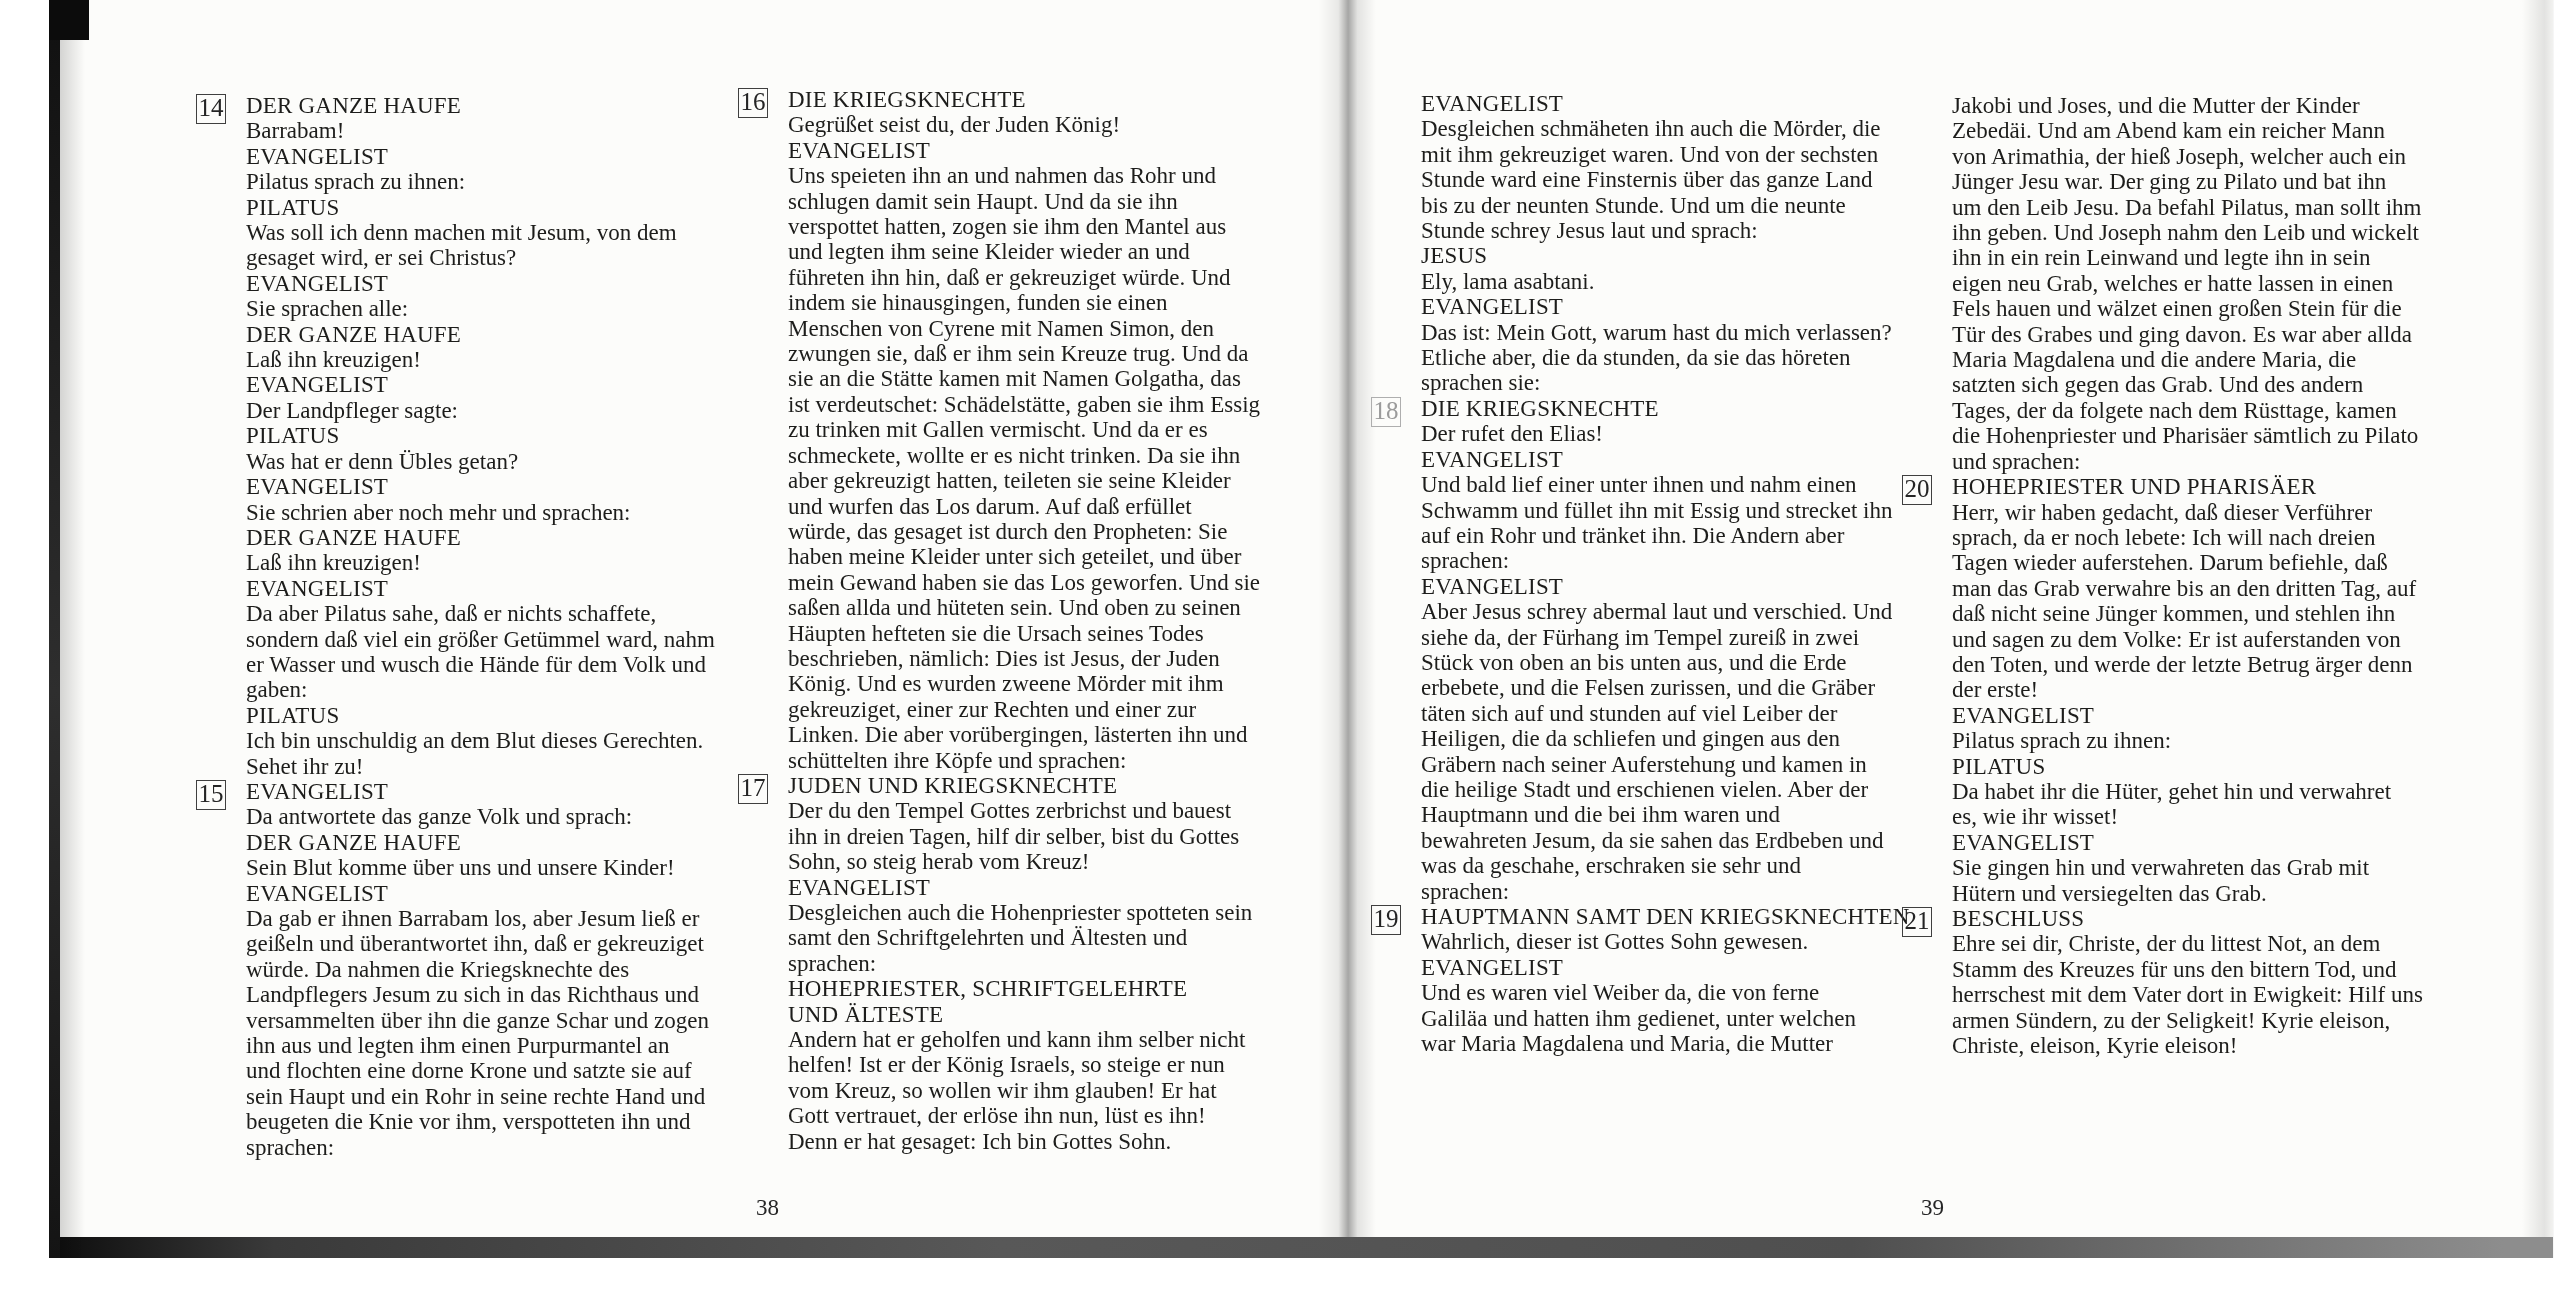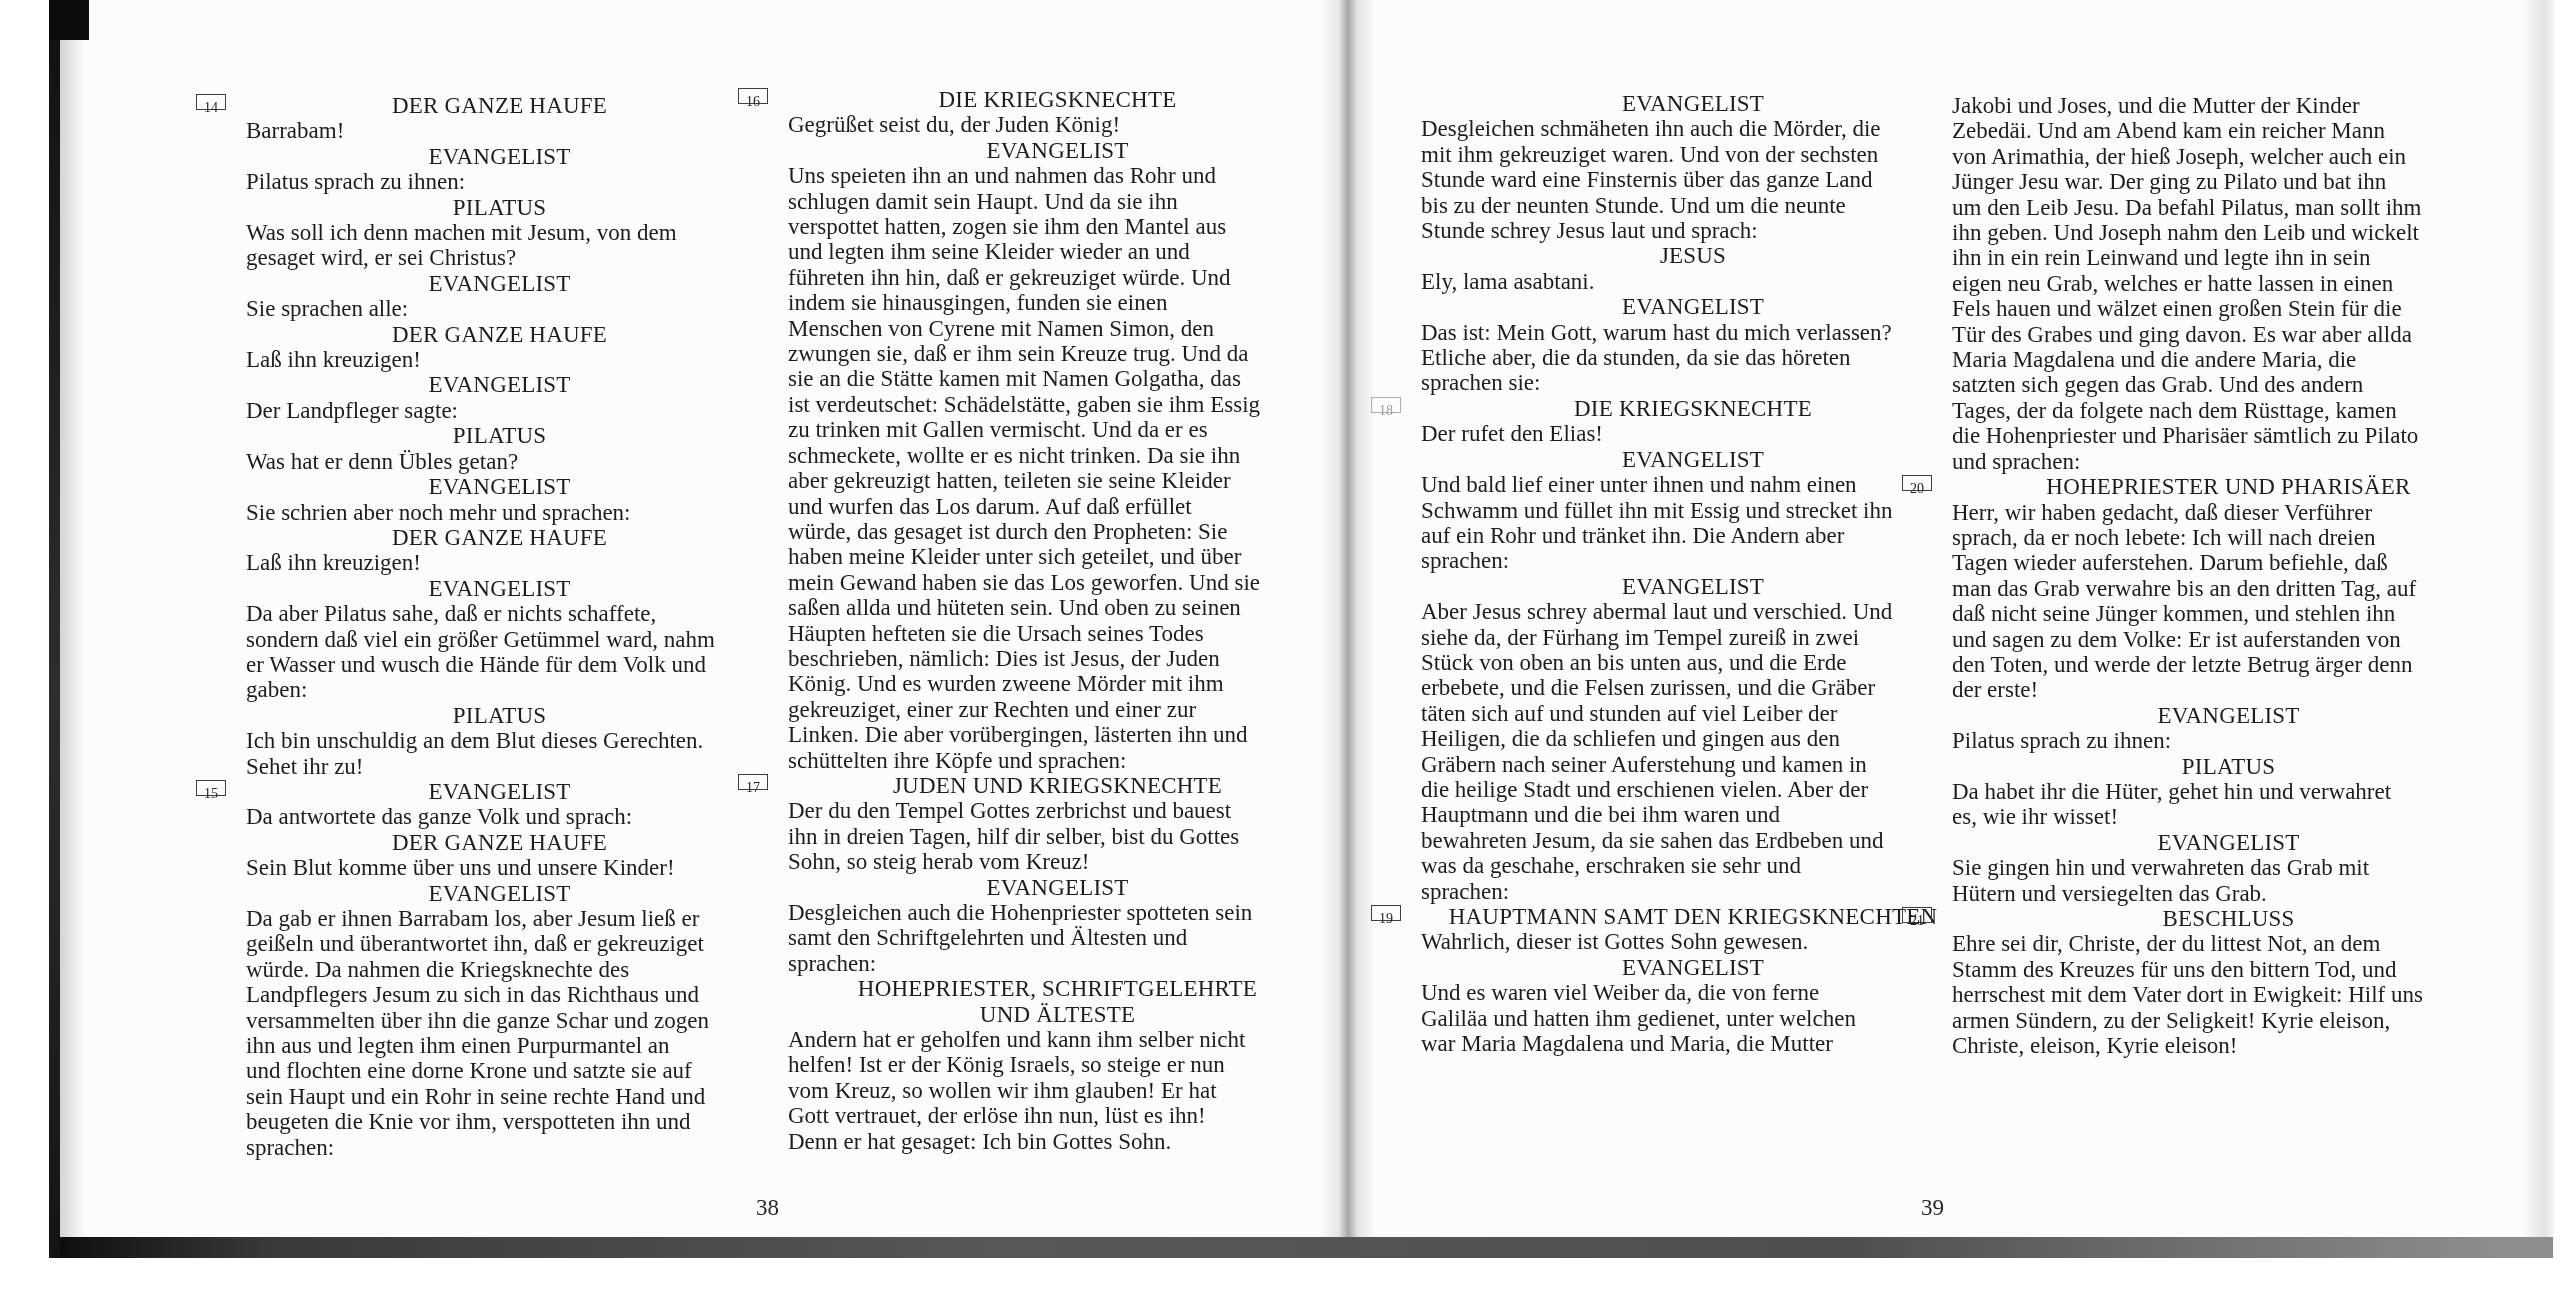--- a/index.html
+++ b/index.html
@@ -49,27 +49,27 @@
   .col-2 { left: 788px;  top: 87px;  width: 539px; }
   .col-3 { left: 1421px; top: 91px; width: 544px; }
   .col-4 { left: 1952px; top: 93px; width: 553px; }
   .block { position: relative; }
   .block.gap { }
   .line {
     font-size: 23px;
     line-height: 25.4px;
     white-space: nowrap;
   }
-  .speaker { letter-spacing: 0.2px; text-align: center; }
+  .speaker { letter-spacing: 0.2px; }
   .num {
     position: absolute; left: -50px; top: 0.9px;
-    width: 30px; height: 16px; box-sizing: border-box;
+    width: 30px; height: 30px; box-sizing: border-box;
     border: 1.8px solid #3f3f3f;
     text-align: center;
-    font-size: 14px; line-height: 25.4px;
+    font-size: 25px; line-height: 25.4px;
     color: #242424;
     background: transparent;
   }
   .num.faded { border-color: #aeaeae; color: #9b9b9b; }
   .pagenum { position: absolute; font-size: 23px; color: #262626; }
   #pn38 { left: 756px;  top: 1195px; }
   #pn39 { left: 1921px; top: 1195px; text-align: right; }
 </style>
 </head>
 <body>

